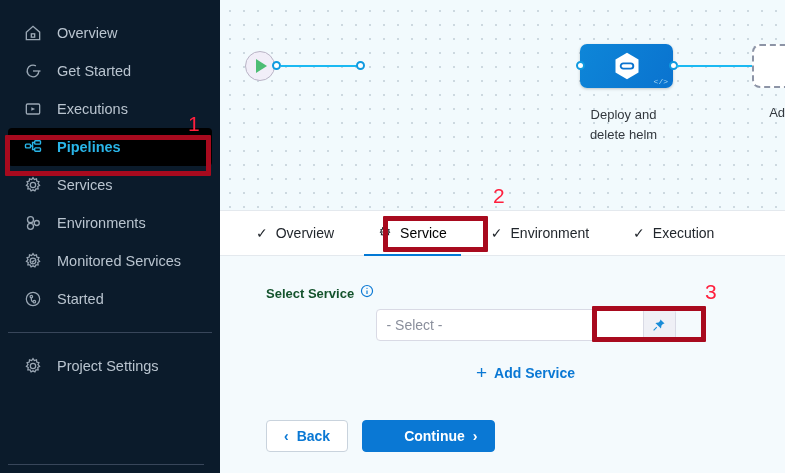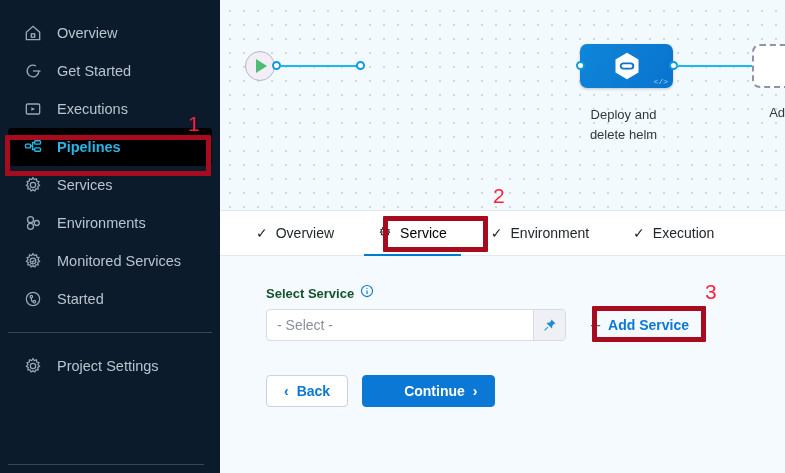--- a/index.html
+++ b/index.html
@@ -118,21 +118,21 @@
   }
   .tab .chk { color: #22272d; font-size: 14px; line-height: 1; }
 
   
   #formarea { flex: 1 1 auto; background: #f4fafd; padding: 28px 0 0 46px; position: relative; }
   .field-label {
     font-size: 13px; color: #14532d; font-weight: bold;
     display: flex; align-items: flex-end; gap: 6px; margin-bottom: 8px;
   }
   .info-i { flex: 0 0 14px; }
-  .select-row { display: flex; align-items: center; gap: 18px; }
+  .select-row { display: flex; align-items: center; gap: 18px; flex-direction: column; }
   .select-wrap {
     width: 300px; height: 32px; display: flex;
     border: 1px solid #d9dae5; border-radius: 4px; background: #fff;
     overflow: hidden;
   }
   .select-wrap input {
     flex: 1 1 auto; border: 0; outline: 0; background: transparent;
     padding: 0 10px; font-size: 14px; color: #6b7280;
     font-family: "Liberation Sans", sans-serif;
   }

